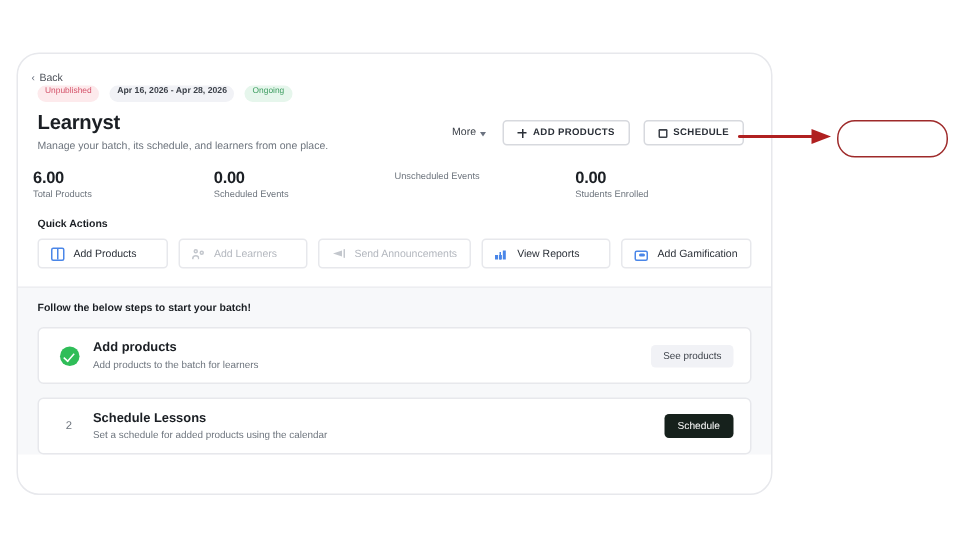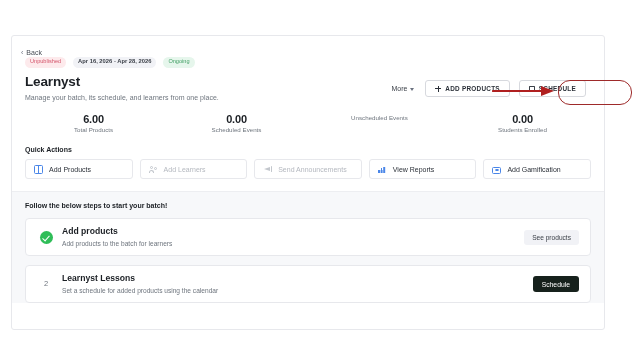--- a/index.html
+++ b/index.html
@@ -18,25 +18,25 @@
     width: 644px;
     height: 362px;
     background: #ffffff;
   }
 
   
   .page-card {
     position: absolute;
     left: 11px;
     top: 35px;
-    width: 594px;
+    width: 504px;
     height: 295px;
     background: #ffffff;
     border: 1px solid #e7e8ec;
-    border-radius: 3px;
+    border-radius: 15px;
     overflow: hidden;
     box-sizing: border-box;
   }
 
   
   .back-row {
     height: 16px;
     padding: 5px 0 0 9px;
     box-sizing: border-box;
   }
@@ -187,21 +187,21 @@
   .ico-plus::after  { top: 2.5px; left: 0; height: 1px; width: 6px; }
 
   
   .stats {
     display: flex;
     margin-top: 11px;
     padding: 0 10px;
   }
   .stat {
     flex: 1;
-    text-align: center;
+    text-align: left;
   }
   .stat-val {
     font-size: 11px;
     font-weight: bold;
     color: #1b1f24;
     letter-spacing: -0.2px;
     line-height: 1.1;
   }
   .stat-lbl {
     margin-top: 2px;
@@ -570,21 +570,21 @@
           <div class="step-p">Add products to the batch for learners</div>
         </div>
         <button class="btn-soft">See products</button>
       </div>
 
       <div class="step-card">
         <div class="step-marker">
           <span class="step-num">2</span>
         </div>
         <div class="step-body">
-          <div class="step-h">Learnyst Lessons</div>
+          <div class="step-h">Schedule Lessons</div>
           <div class="step-p">Set a schedule for added products using the calendar</div>
         </div>
         <button class="btn-dark">Schedule</button>
       </div>
     </div>
 
   </div>
 
   <div class="anno anno-ellipse"></div>
 

